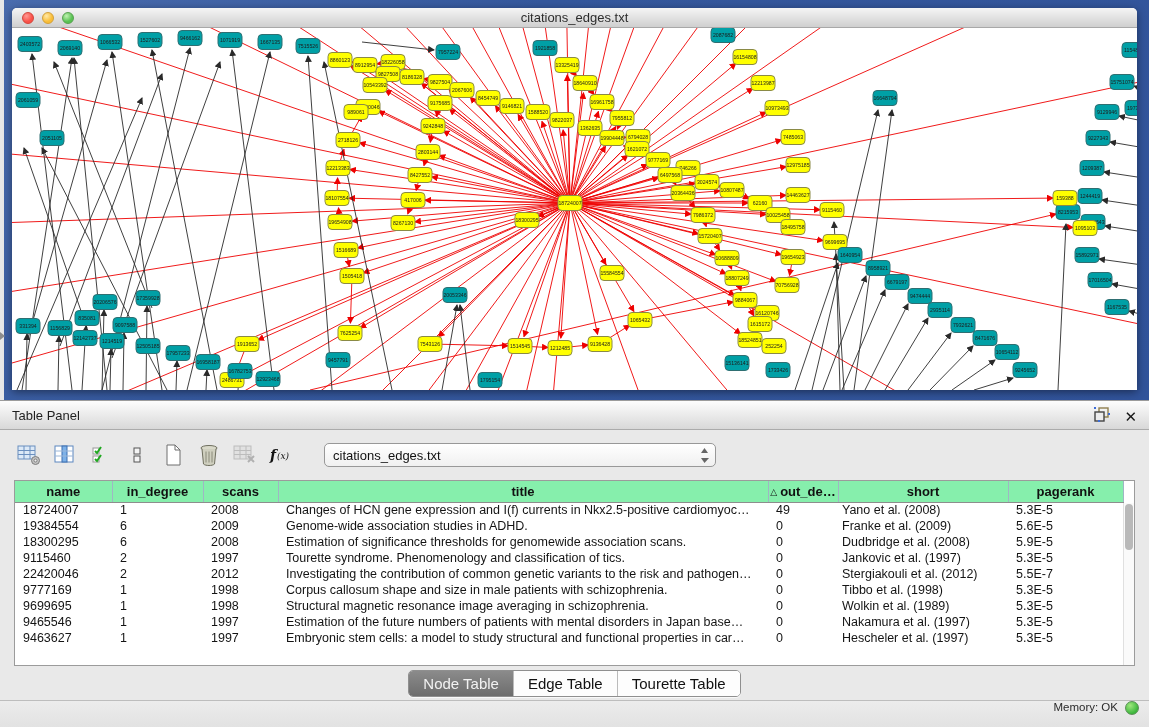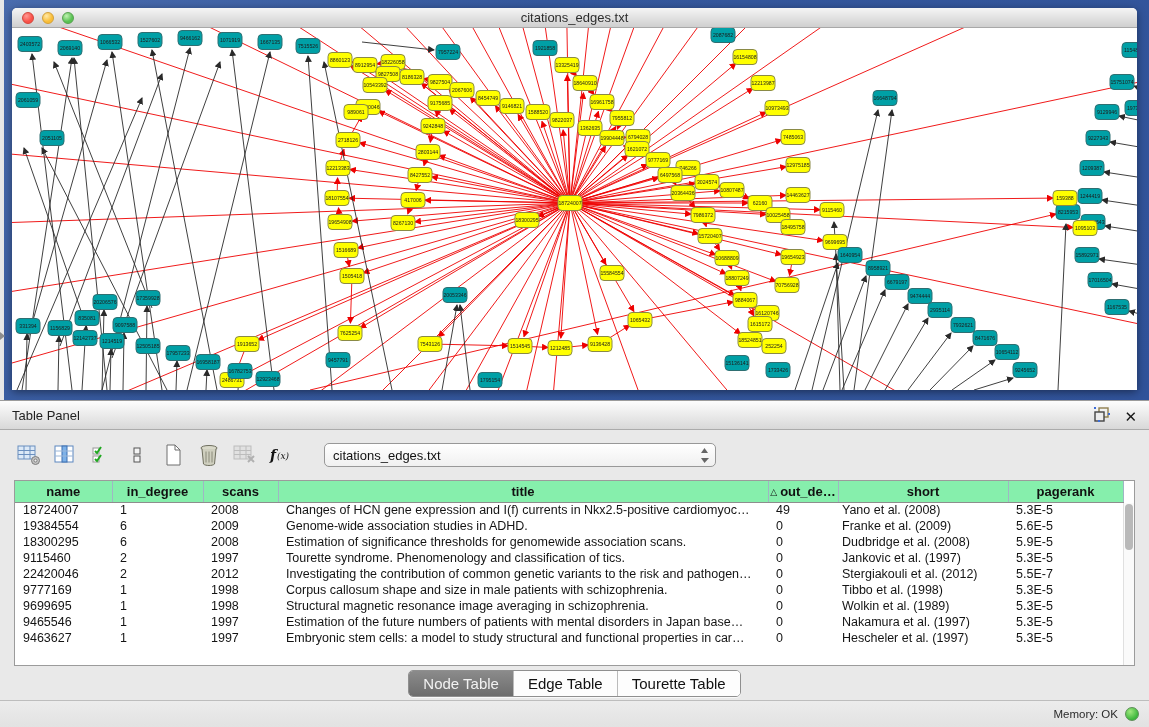--- a/index.html
+++ b/index.html
@@ -77,21 +77,21 @@
     background:#fff; box-shadow:0 1px 0 rgba(255,255,255,.7);}
   .seg button{
     font-family:inherit; font-size:15px; padding:4px 14px; border:none; background:#fdfdfd; color:#111;
     border-right:1px solid #bbb; cursor:default;
   }
   .seg button:last-child{ border-right:none; }
   .seg button.selected{ background:linear-gradient(#8b8b8b,#6d6d6d); color:#f2f2f2; }
   
   .statusbar{
     height:27px; background:linear-gradient(#ececec,#e2e2e2); border-top:1px solid #bdbdbd;
-    display:flex; align-items:center; justify-content:flex-end; padding:0 10px; gap:7px;
+    display:flex; align-items:flex-start; justify-content:flex-end; padding:0 10px; gap:7px;
   }
   .statusbar .mem{ font-size:11.5px; color:#2b2b2b; }
   .statusdot{ width:14px; height:14px; border-radius:50%;
     background:radial-gradient(circle at 35% 30%, #9fe87e,#3cb63c 70%); border:1px solid #5b8f56;}
 </style>
 </head>
 <body>
 
 <div class="app">
 

